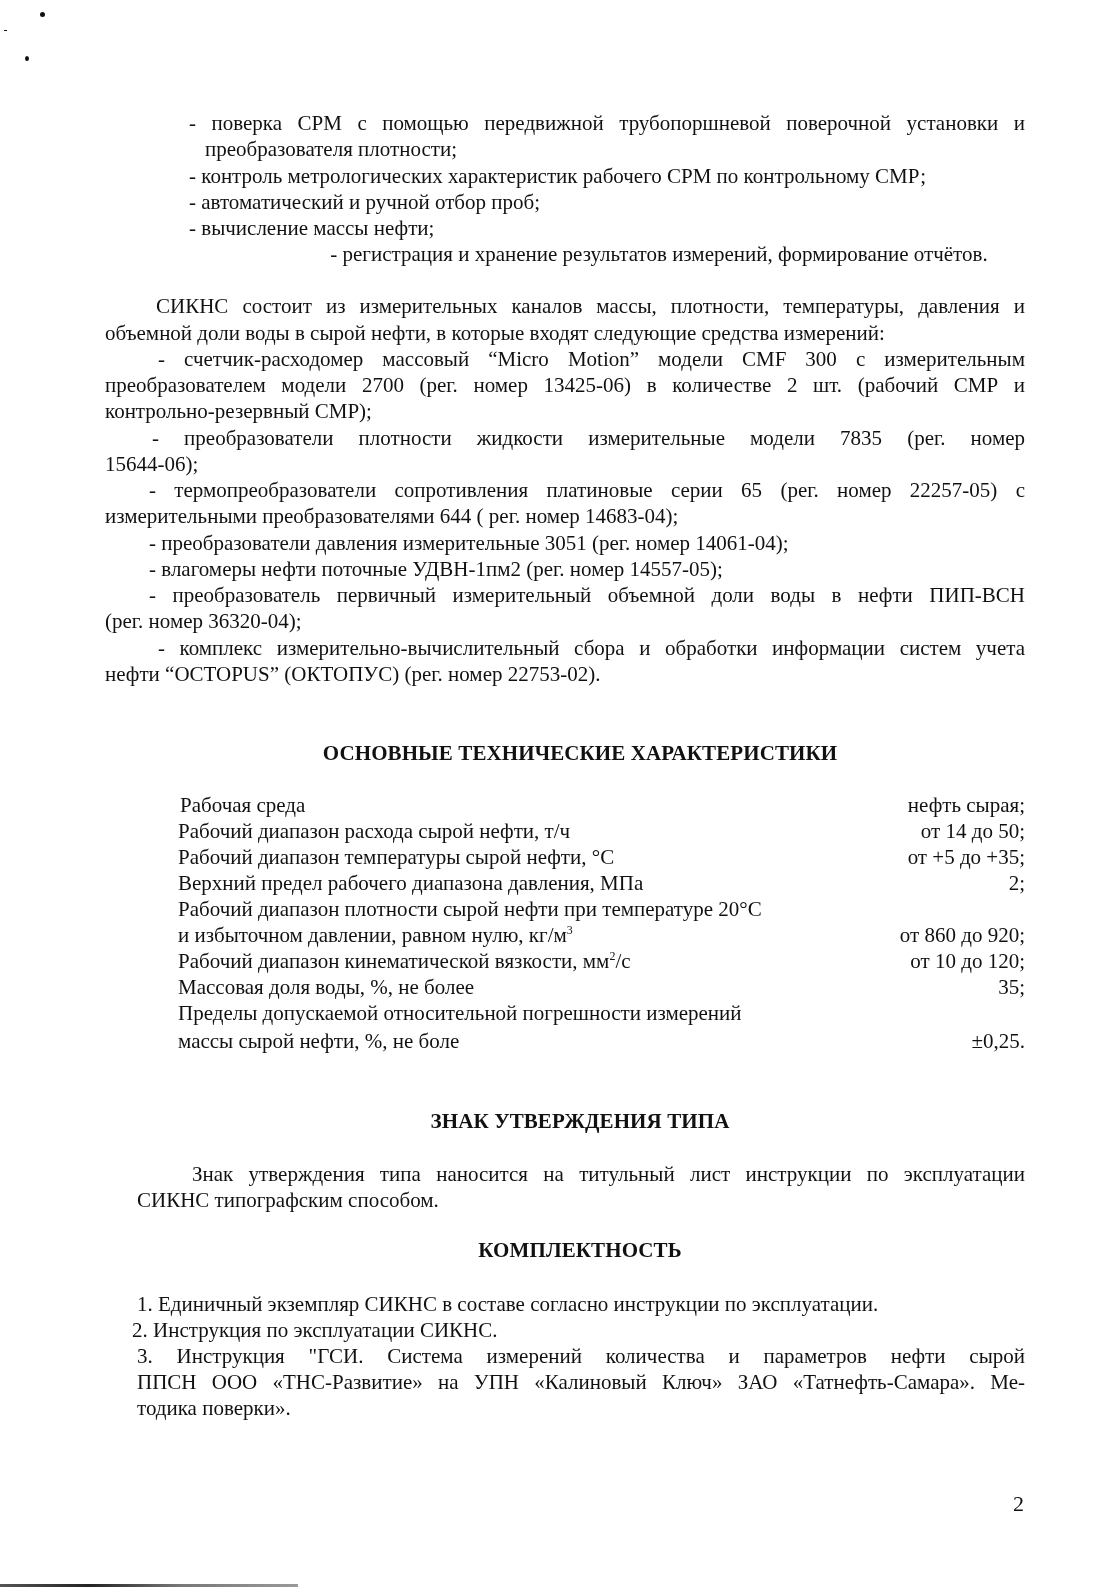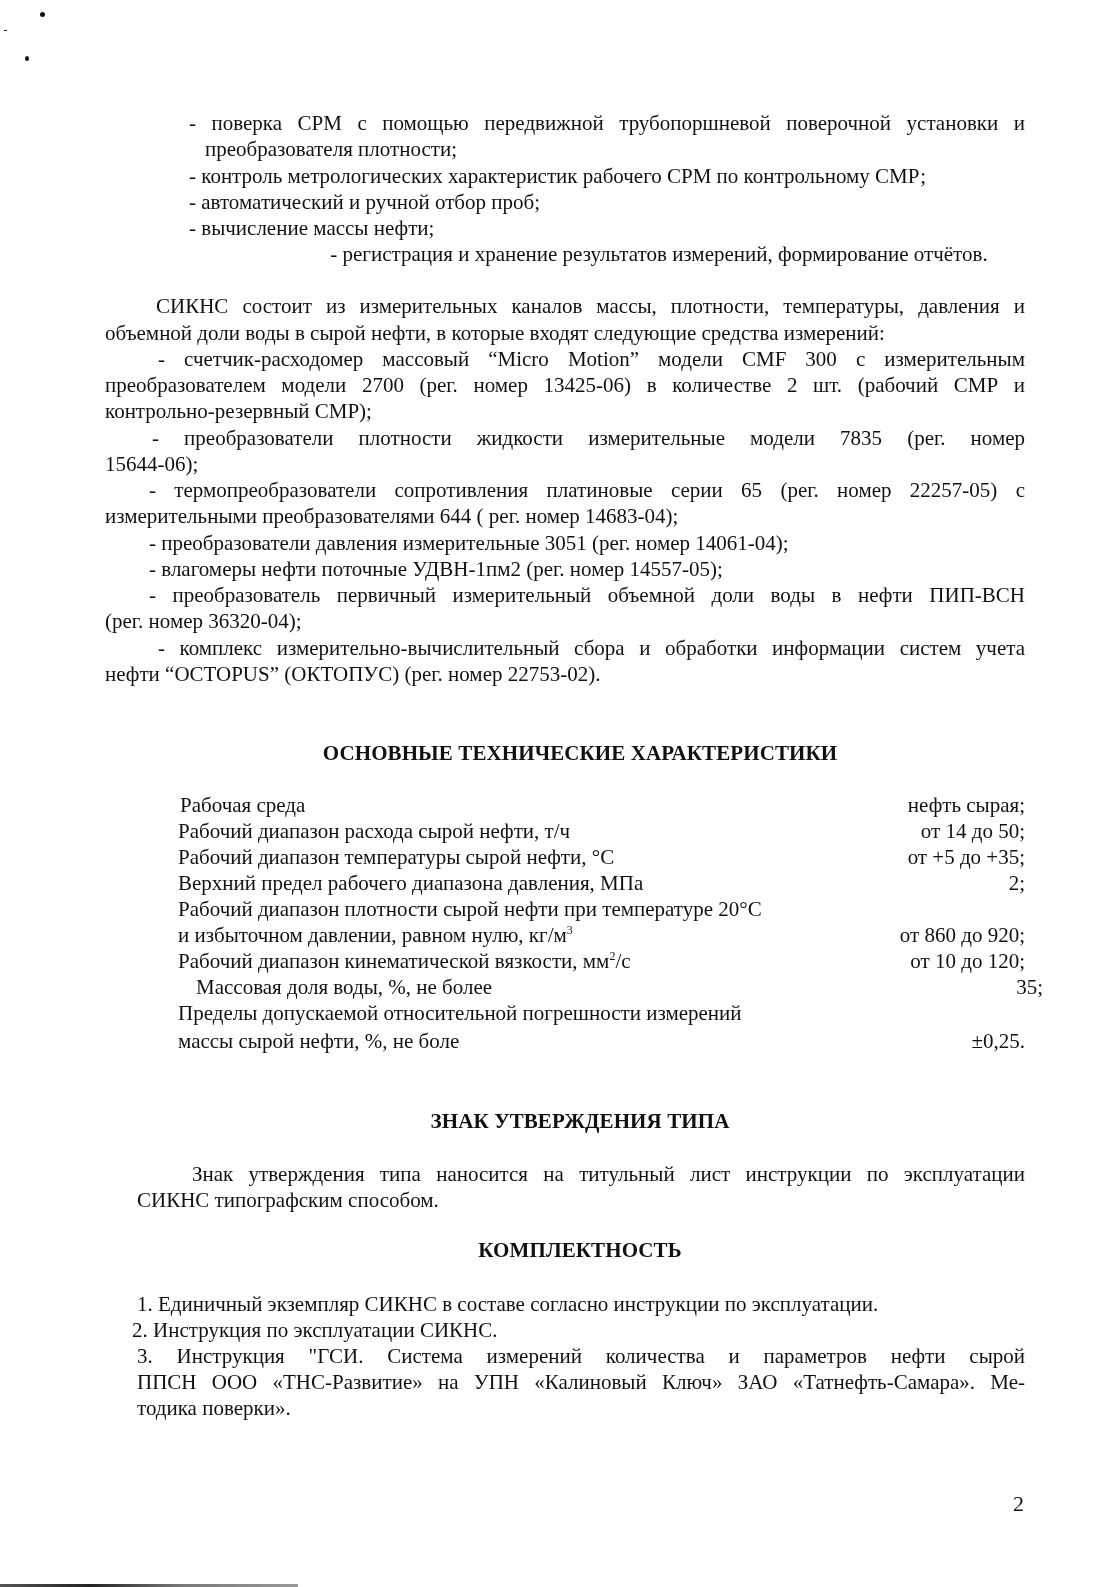--- a/index.html
+++ b/index.html
@@ -135,21 +135,21 @@
       <span class="spec-value"></span>
     </div>
     <div class="spec-row" style="top:922px;">
       <span class="spec-label"><span>и избыточном давлении, равном нулю, кг/м</span><sup>3</sup></span>
       <span class="spec-value">от 860 до 920;</span>
     </div>
     <div class="spec-row" style="top:948px;">
       <span class="spec-label"><span>Рабочий диапазон кинематической вязкости, мм</span><sup>2</sup><span>/с</span></span>
       <span class="spec-value">от 10 до 120;</span>
     </div>
-    <div class="spec-row" style="top:974px;margin-left:18px;">
+    <div class="spec-row" style="top:974px;">
       <span class="spec-label">Массовая доля воды, %, не более</span>
       <span class="spec-value">35;</span>
     </div>
     <div class="spec-row" style="top:1000px;">
       <span class="spec-label">Пределы допускаемой  относительной погрешности измерений</span>
       <span class="spec-value"></span>
     </div>
     <div class="spec-row" style="top:1028px;">
       <span class="spec-label">массы  сырой нефти, %, не боле</span>
       <span class="spec-value">±0,25.</span>

